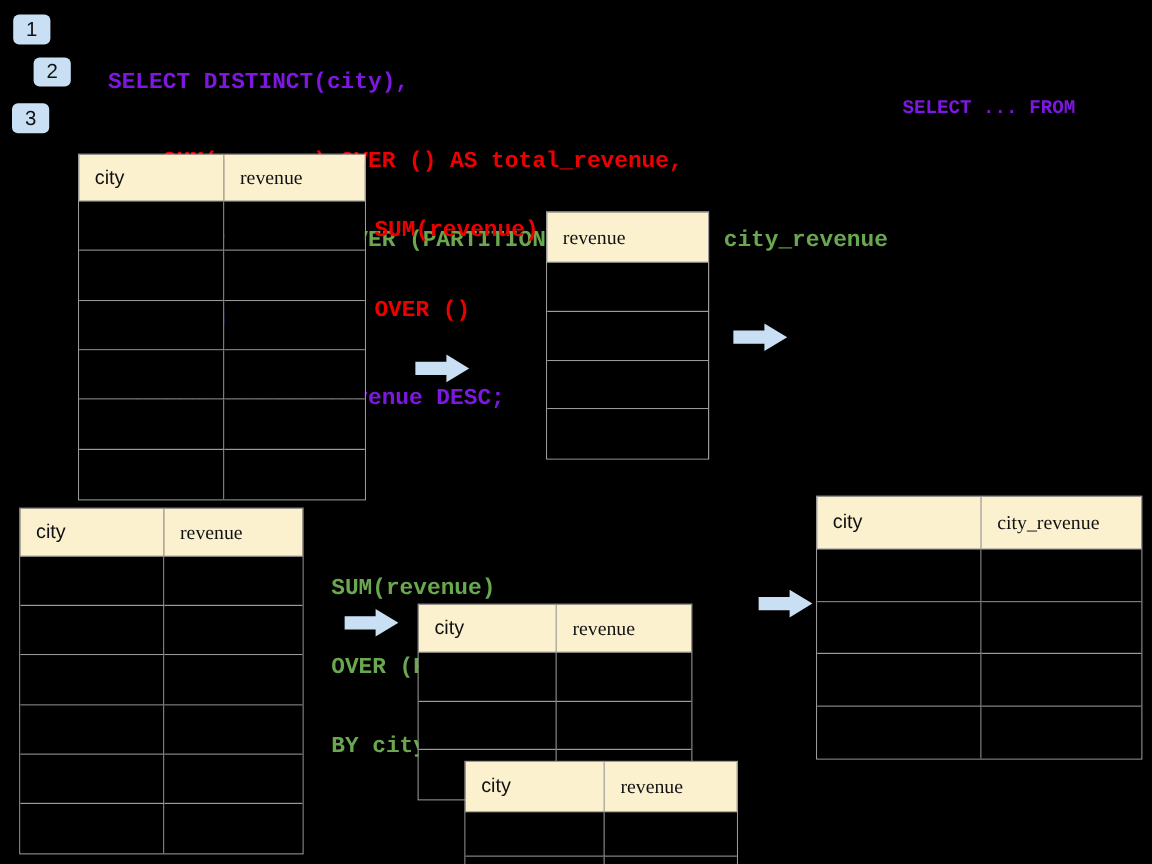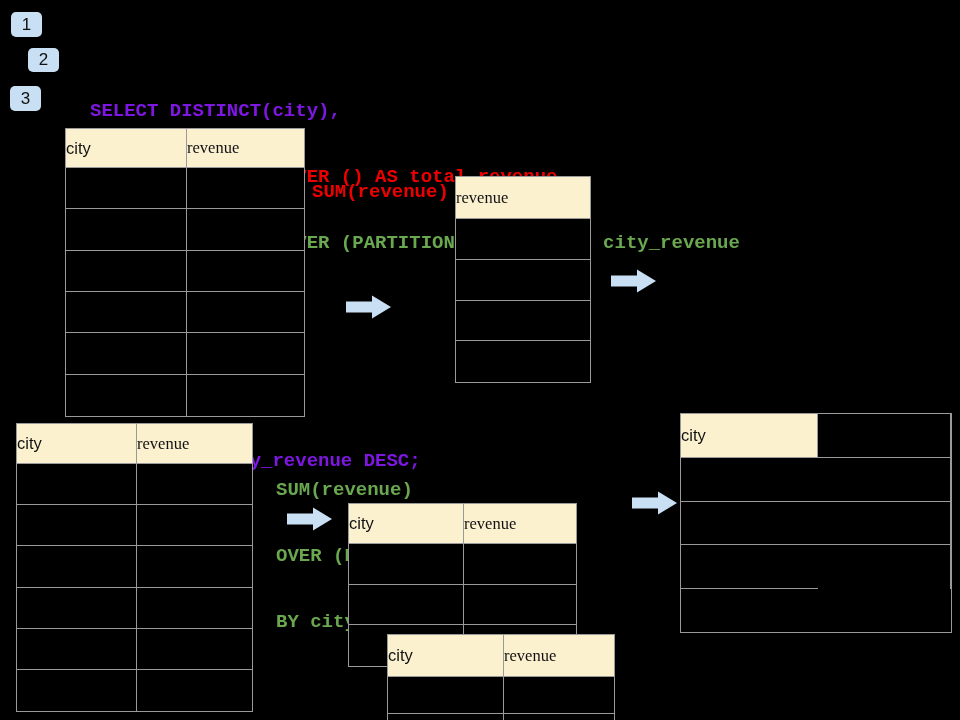--- a/index.html
+++ b/index.html
@@ -10,21 +10,21 @@
   body{
     width:960px;height:720px;background:var(--bg);
     position:relative;overflow:hidden;
     font-family:"Liberation Sans", sans-serif;
   }
   .mono{
     font-family:"Liberation Mono", monospace;
     font-weight:bold;white-space:pre;position:absolute;
   }
   .sql-block{left:90px;top:13px;font-size:19px;line-height:22px;}
-  .sql-purple{color:var(--purple);margin-top:43px;}
+  .sql-purple{color:var(--purple);}
   .sql-red{color:var(--red);}
   .sql-green{color:var(--green);}
   .corner-note{left:752px;top:38px;font-size:16px;line-height:21px;color:var(--purple);}
   .label-total{left:312px;top:137px;font-size:19px;line-height:22px;color:var(--red);}
   .label-partition{left:276px;top:435px;font-size:19px;line-height:22px;color:var(--green);}
 
   .badge{
     position:absolute;width:31px;height:25px;background:var(--blue);
     border-radius:5px;display:flex;align-items:center;justify-content:center;
     color:var(--ink);font-size:17px;
@@ -40,21 +40,21 @@
   .tbl .cell{
     box-sizing:border-box;
     border-right:1px solid var(--border);
     border-bottom:1px solid var(--border);
   }
   .tbl .cell.body{background:#000;}
   .tbl .cell.last-col{border-right:none;font-family:Liberation Serif, serif;}
   .tbl .cell.last-row{border-bottom:none;}
   .tbl .hdr{
     background:var(--header-fill);color:var(--ink);
-    font-size:16.5px;display:flex;align-items:center;
+    font-size:16.5px;display:flex;align-items:center;padding-left:13px;
   }
   .tbl-overlay{z-index:5;}
 
   .arrow{position:absolute;width:46px;height:24px;}
 </style>
 </head>
 <body>
 
 <div class="badge badge-1">1</div>
 <div class="badge badge-2">2</div>
@@ -62,24 +62,26 @@
 
 <div class="mono sql-block">
   <div class="sql-purple">SELECT DISTINCT(city),</div>
   <div class="sql-red">    SUM(revenue) OVER () AS total_revenue,</div>
   <div class="sql-green">    SUM(revenue) OVER (PARTITION BY city) as city_revenue</div>
   <div class="sql-purple">  FROM rides</div>
   <div class="sql-purple">  ORDER by city_revenue DESC;</div>
 </div>
 
 <div class="mono corner-note">
+  <div>SELECT ... FROM</div>
 </div>
 
 <div class="mono label-total">
   <div>SUM(revenue)</div>
+  <div>OVER ()</div>
 </div>
 
 <div class="mono label-partition">
   <div>SUM(revenue)</div>
   <div>OVER (PARTITION</div>
   <div>BY city)</div>
 </div>
 
 <div class="tbl" style="left:65px;top:128px;width:240px;height:289px;grid-template-columns:121px 1fr;grid-template-rows:39px repeat(6,1fr);">
   <div class="cell hdr">city</div>
@@ -138,20 +140,21 @@
   <div class="cell hdr">city</div>
   <div class="cell hdr last-col">revenue</div>
 <div class="cell body"></div>
     <div class="cell body last-col"></div>
     <div class="cell body last-row"></div>
     <div class="cell body last-col last-row"></div>
   </div>
 
 <div class="tbl" style="left:680px;top:413px;width:272px;height:220px;grid-template-columns:137px 1fr;grid-template-rows:44px repeat(4,1fr);">
   <div class="cell hdr">city</div>
+  <div class="cell hdr last-col">city_revenue</div>
 <div class="cell body"></div>
     <div class="cell body last-col"></div>
     <div class="cell body"></div>
     <div class="cell body last-col"></div>
     <div class="cell body"></div>
     <div class="cell body last-col"></div>
     <div class="cell body last-row"></div>
     <div class="cell body last-col last-row"></div>
   </div>
 

